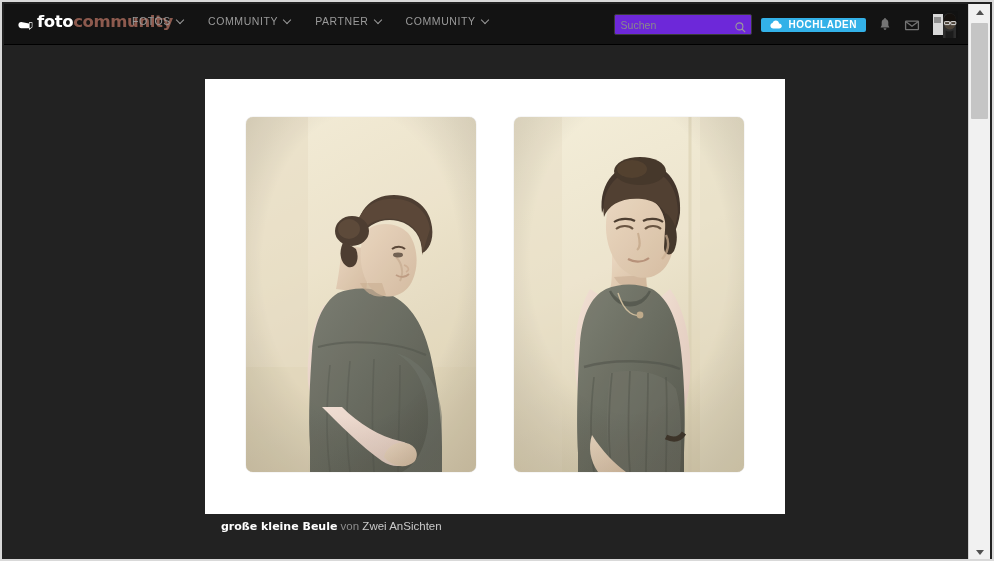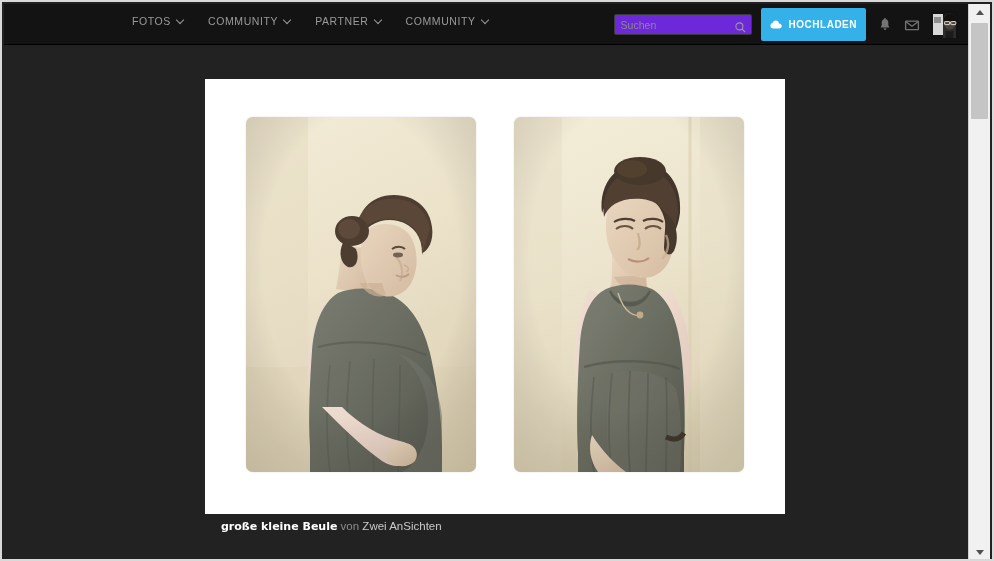--- a/index.html
+++ b/index.html
@@ -146,21 +146,21 @@
   #search-icon {
     position: absolute;
     right: 5px;
     top: 4px;
     width: 11px;
     height: 11px;
     cursor: pointer;
   }
 
   #upload-btn {
-    height: 33px;
+    height: 14px;
     background: #33b1e8;
     color: #ffffff;
     border: none;
     border-radius: 2px;
     display: flex;
     align-items: center;
     padding: 0 9px;
     font-size: 10px;
     font-weight: bold;
     letter-spacing: 0.5px;
@@ -309,20 +309,30 @@
 </style>
 </head>
 <body>
 
 <div id="window">
 
   <div id="viewport">
 
     <div id="header">
 
+      <div id="logo">
+        <span class="cam">
+          <svg width="15" height="11" viewBox="0 0 15 11">
+            <path d="M3.2 2.1 C1.6 2.1 0.4 3.3 0.4 5.0 C0.4 6.8 1.6 8.2 3.3 8.2 L11.0 8.2 L11.0 9.9 L14.4 7.2 L14.4 2.2 L11.0 2.2 L11.0 3.6 Z" fill="#ffffff"></path>
+            <path d="M11.6 3.0 L13.8 3.0 L13.8 6.9 L11.6 8.6 Z" fill="#131313"></path>
+          </svg>
+        </span>
+        <span class="logo-text logo-foto">foto</span>
+          <span class="logo-text logo-community">community</span>
+      </div>
 
       <div id="nav">
         <div class="nav-item">
           <span>FOTOS</span>
           <span class="caret"></span>
         </div>
         <div class="nav-item">
           <span>COMMUNITY</span>
           <span class="caret"></span>
         </div>

